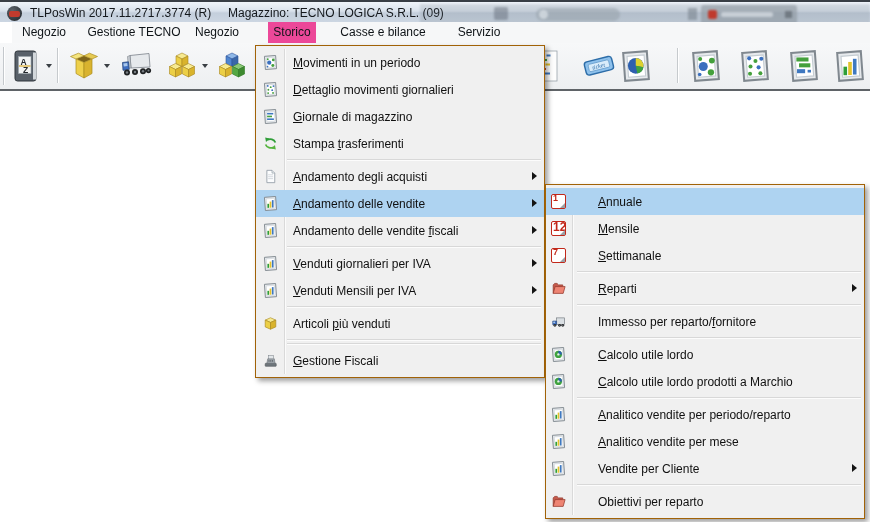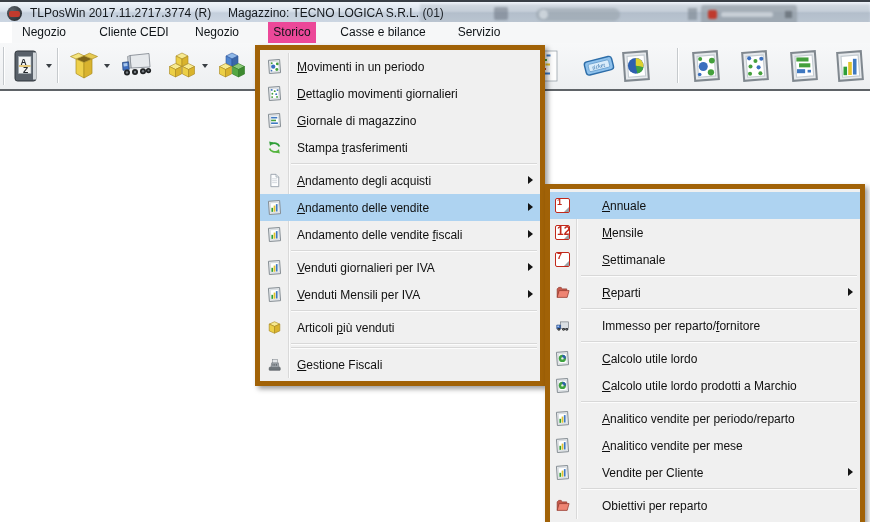--- a/index.html
+++ b/index.html
@@ -41,21 +41,21 @@
     background:#c4c8cc;border-right:1px solid #fff;}
   .tb-btn{position:absolute;top:3px;width:40px;height:40px;display:flex;align-items:center;justify-content:center;}
   .tb-btn svg{width:36px;height:36px;}
   .tb-arr{position:absolute;top:21px;width:0;height:0;border-top:4px solid #3a3f44;
     border-left:3.5px solid transparent;border-right:3.5px solid transparent;}
   .tb-sep{position:absolute;top:5px;height:35px;width:1px;background:#c6cacd;border-right:1px solid #fff;}
 
   .client{position:absolute;left:0;top:91px;width:870px;height:431px;background:#fff;}
 
   
-  .menu{position:absolute;background:#f0f0f0;border:5px solid #a16207;
+  .menu{position:absolute;background:#f0f0f0;border:1px solid #a16207;
     box-shadow:3px 3px 5px rgba(0,0,0,0.38);padding:3px 0;box-sizing:border-box;}
   .menu .gutter{position:absolute;top:3px;bottom:3px;width:1px;background:#d9d9d9;border-right:1px solid #fbfbfb;}
   .dropdown{left:255px;top:45px;width:290px;z-index:10;}
   .dropdown .gutter{left:28px;}
   .submenu{left:545px;top:184px;width:320px;z-index:11;}
   .submenu .gutter{left:26px;}
   .mi{position:relative;height:27px;display:flex;align-items:center;font-size:12px;color:#101010;cursor:default;}
   .mi .ic{position:absolute;left:5px;top:4px;width:19px;height:19px;display:flex;align-items:center;justify-content:center;}
   .submenu .mi .ic{left:3px;}
   .mi .ic svg{width:17px;height:17px;}
@@ -258,35 +258,35 @@
         <rect x="17" y="24.5" width="5" height="2" fill="#3e78c0"></rect>
   </symbol>
 </defs>
 </svg>
 
 <div class="stage">
 
   <div class="titlebar">
     <span class="appico"></span>
     <span class="tb-title">TLPosWin 2017.11.2717.3774 (R)</span>
-    <span class="tb-sub">Magazzino: TECNO LOGICA S.R.L. (01)</span>
+    <span class="tb-sub">Magazzino: TECNO LOGICA S.R.L. (09)</span>
     <span class="frag frag-wash"></span>
     <span class="frag frag-notch"></span>
     <span class="frag frag-pill"></span>
     <span class="frag frag-blob"></span>
     <span class="frag frag-tab">
         <i></i>
         <b></b>
         <s></s>
       </span>
   </div>
 
   <div class="menubar">
     <div class="mb-item" style="left:2px;width:60px">Negozio</div>
-    <div class="mb-item" style="left:70px;width:104px">Cliente CEDI</div>
+    <div class="mb-item" style="left:70px;width:104px">Gestione TECNO</div>
     <div class="mb-item" style="left:174px;width:62px">Negozio</div>
     <div class="mb-item active" style="left:256px;width:48px">Storico</div>
     <div class="mb-item" style="left:318px;width:106px">Casse e bilance</div>
     <div class="mb-item" style="left:432px;width:70px">Servizio</div>
   </div>
 
   <div class="toolbar">
     <div class="tb-btn" style="left:6px">
         <svg>
           <use href="#i-book"></use>

